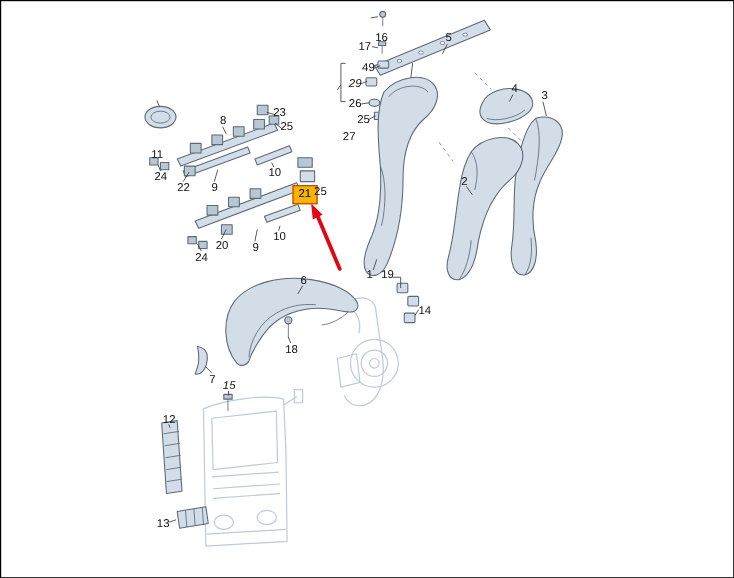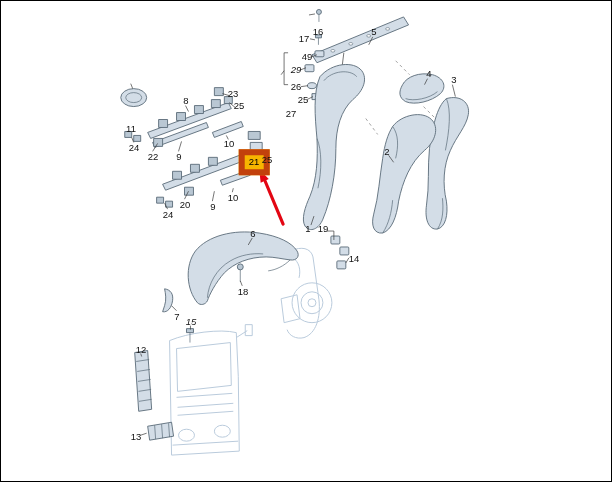--- a/index.html
+++ b/index.html
@@ -10,21 +10,21 @@
   }
   .diagram-svg { position:absolute; left:0; top:0; width:100%; height:100%; }
   .label-layer { position:absolute; left:0; top:0; width:100%; height:100%; z-index:3; pointer-events:none; }
   .part-label {
     position:absolute; transform:translate(-50%,-50%);
     font-size:9.5px; line-height:1; color:var(--label-text,#111);
     white-space:nowrap; pointer-events:auto;
   }
   .part-label.highlighted {
     background:var(--highlight-bg,#f7b500);
-    border:6px solid #c2410c; padding:2px 4px; color:#000;
+    border:1px solid #c2410c; padding:2px 4px; color:#000;
   }
   
   .part   { fill:var(--part-fill,#d3dde7); stroke:var(--part-stroke,#5a6a78); stroke-width:.9; stroke-linejoin:round; }
   .partd  { fill:var(--part-fill-dark,#b9c7d3); stroke:var(--part-stroke,#5a6a78); stroke-width:.9; stroke-linejoin:round; }
   .inner  { fill:none; stroke:var(--part-stroke,#5a6a78); stroke-width:.7; }
   .hole   { fill:#ffffff; stroke:var(--part-stroke,#5a6a78); stroke-width:.6; }
   .leader { stroke:#3a3a3a; stroke-width:.7; fill:none; }
   .dashed { stroke:#8d8d8d; stroke-width:.8; stroke-dasharray:3 3; fill:none; }
   .sketch { fill:none; stroke:var(--sketch-stroke,#b9cbdc); stroke-width:1; stroke-linejoin:round; }
   .arrow-line { stroke:var(--arrow,#e30613); stroke-width:3.2; stroke-linecap:round; }

